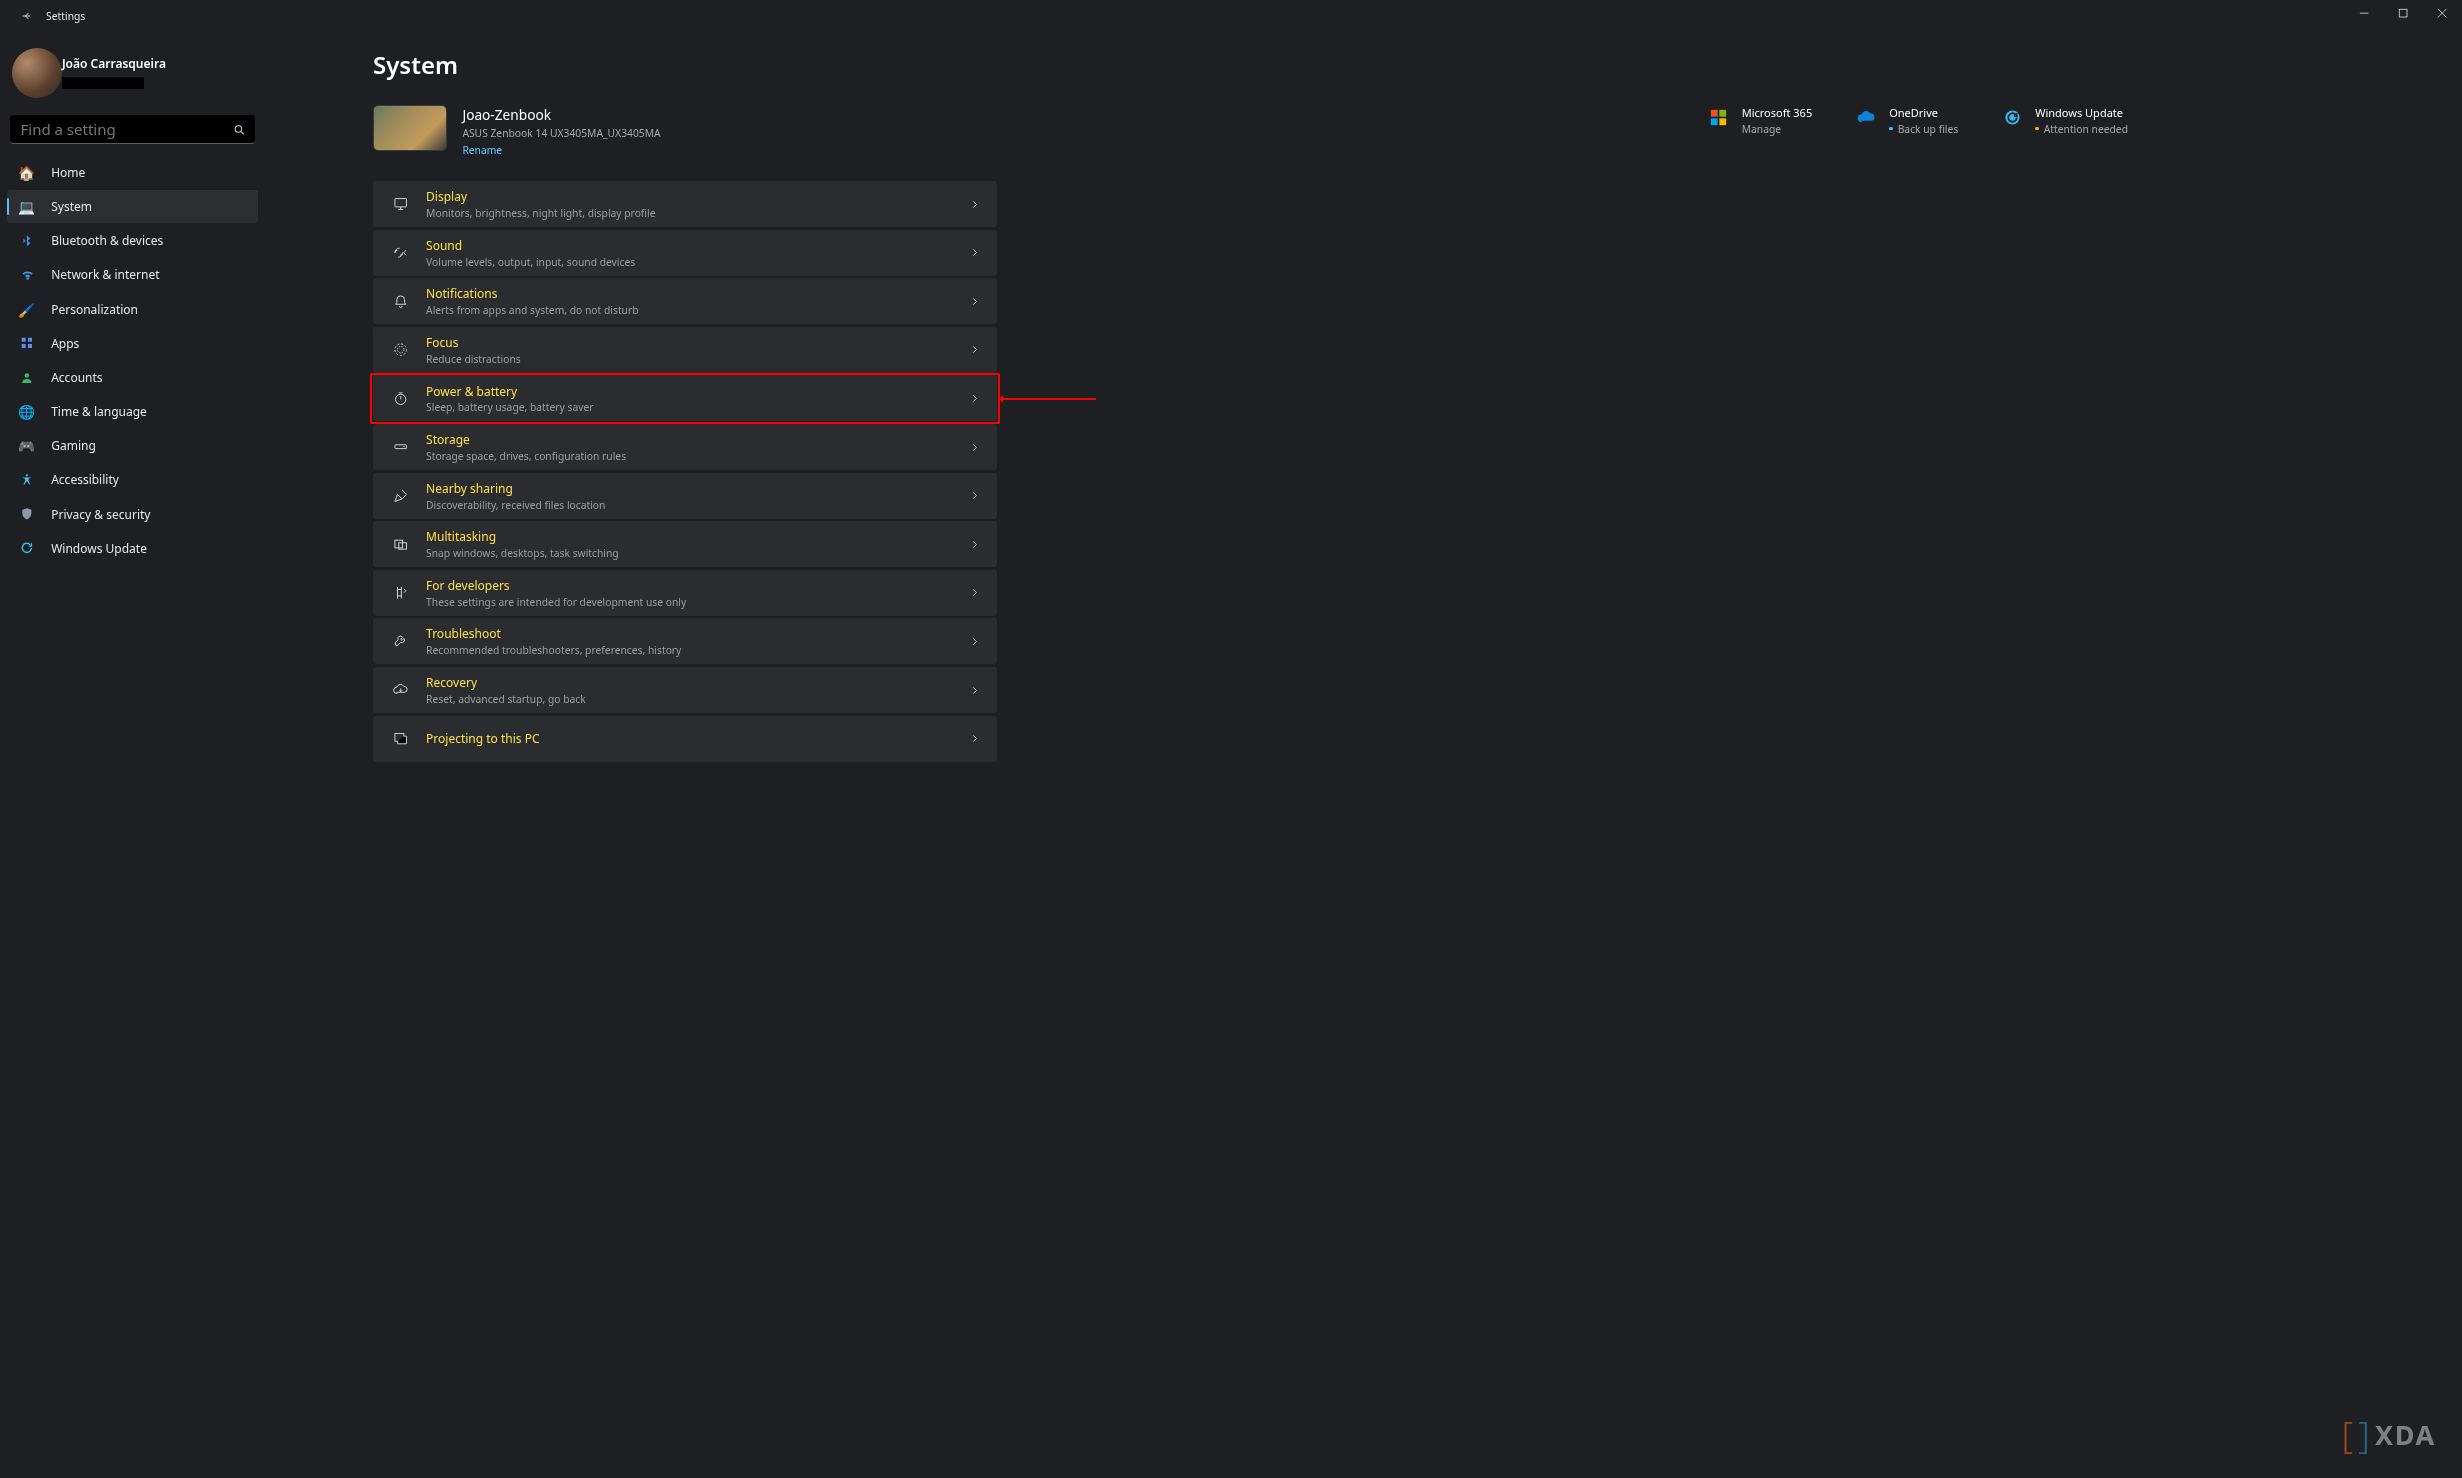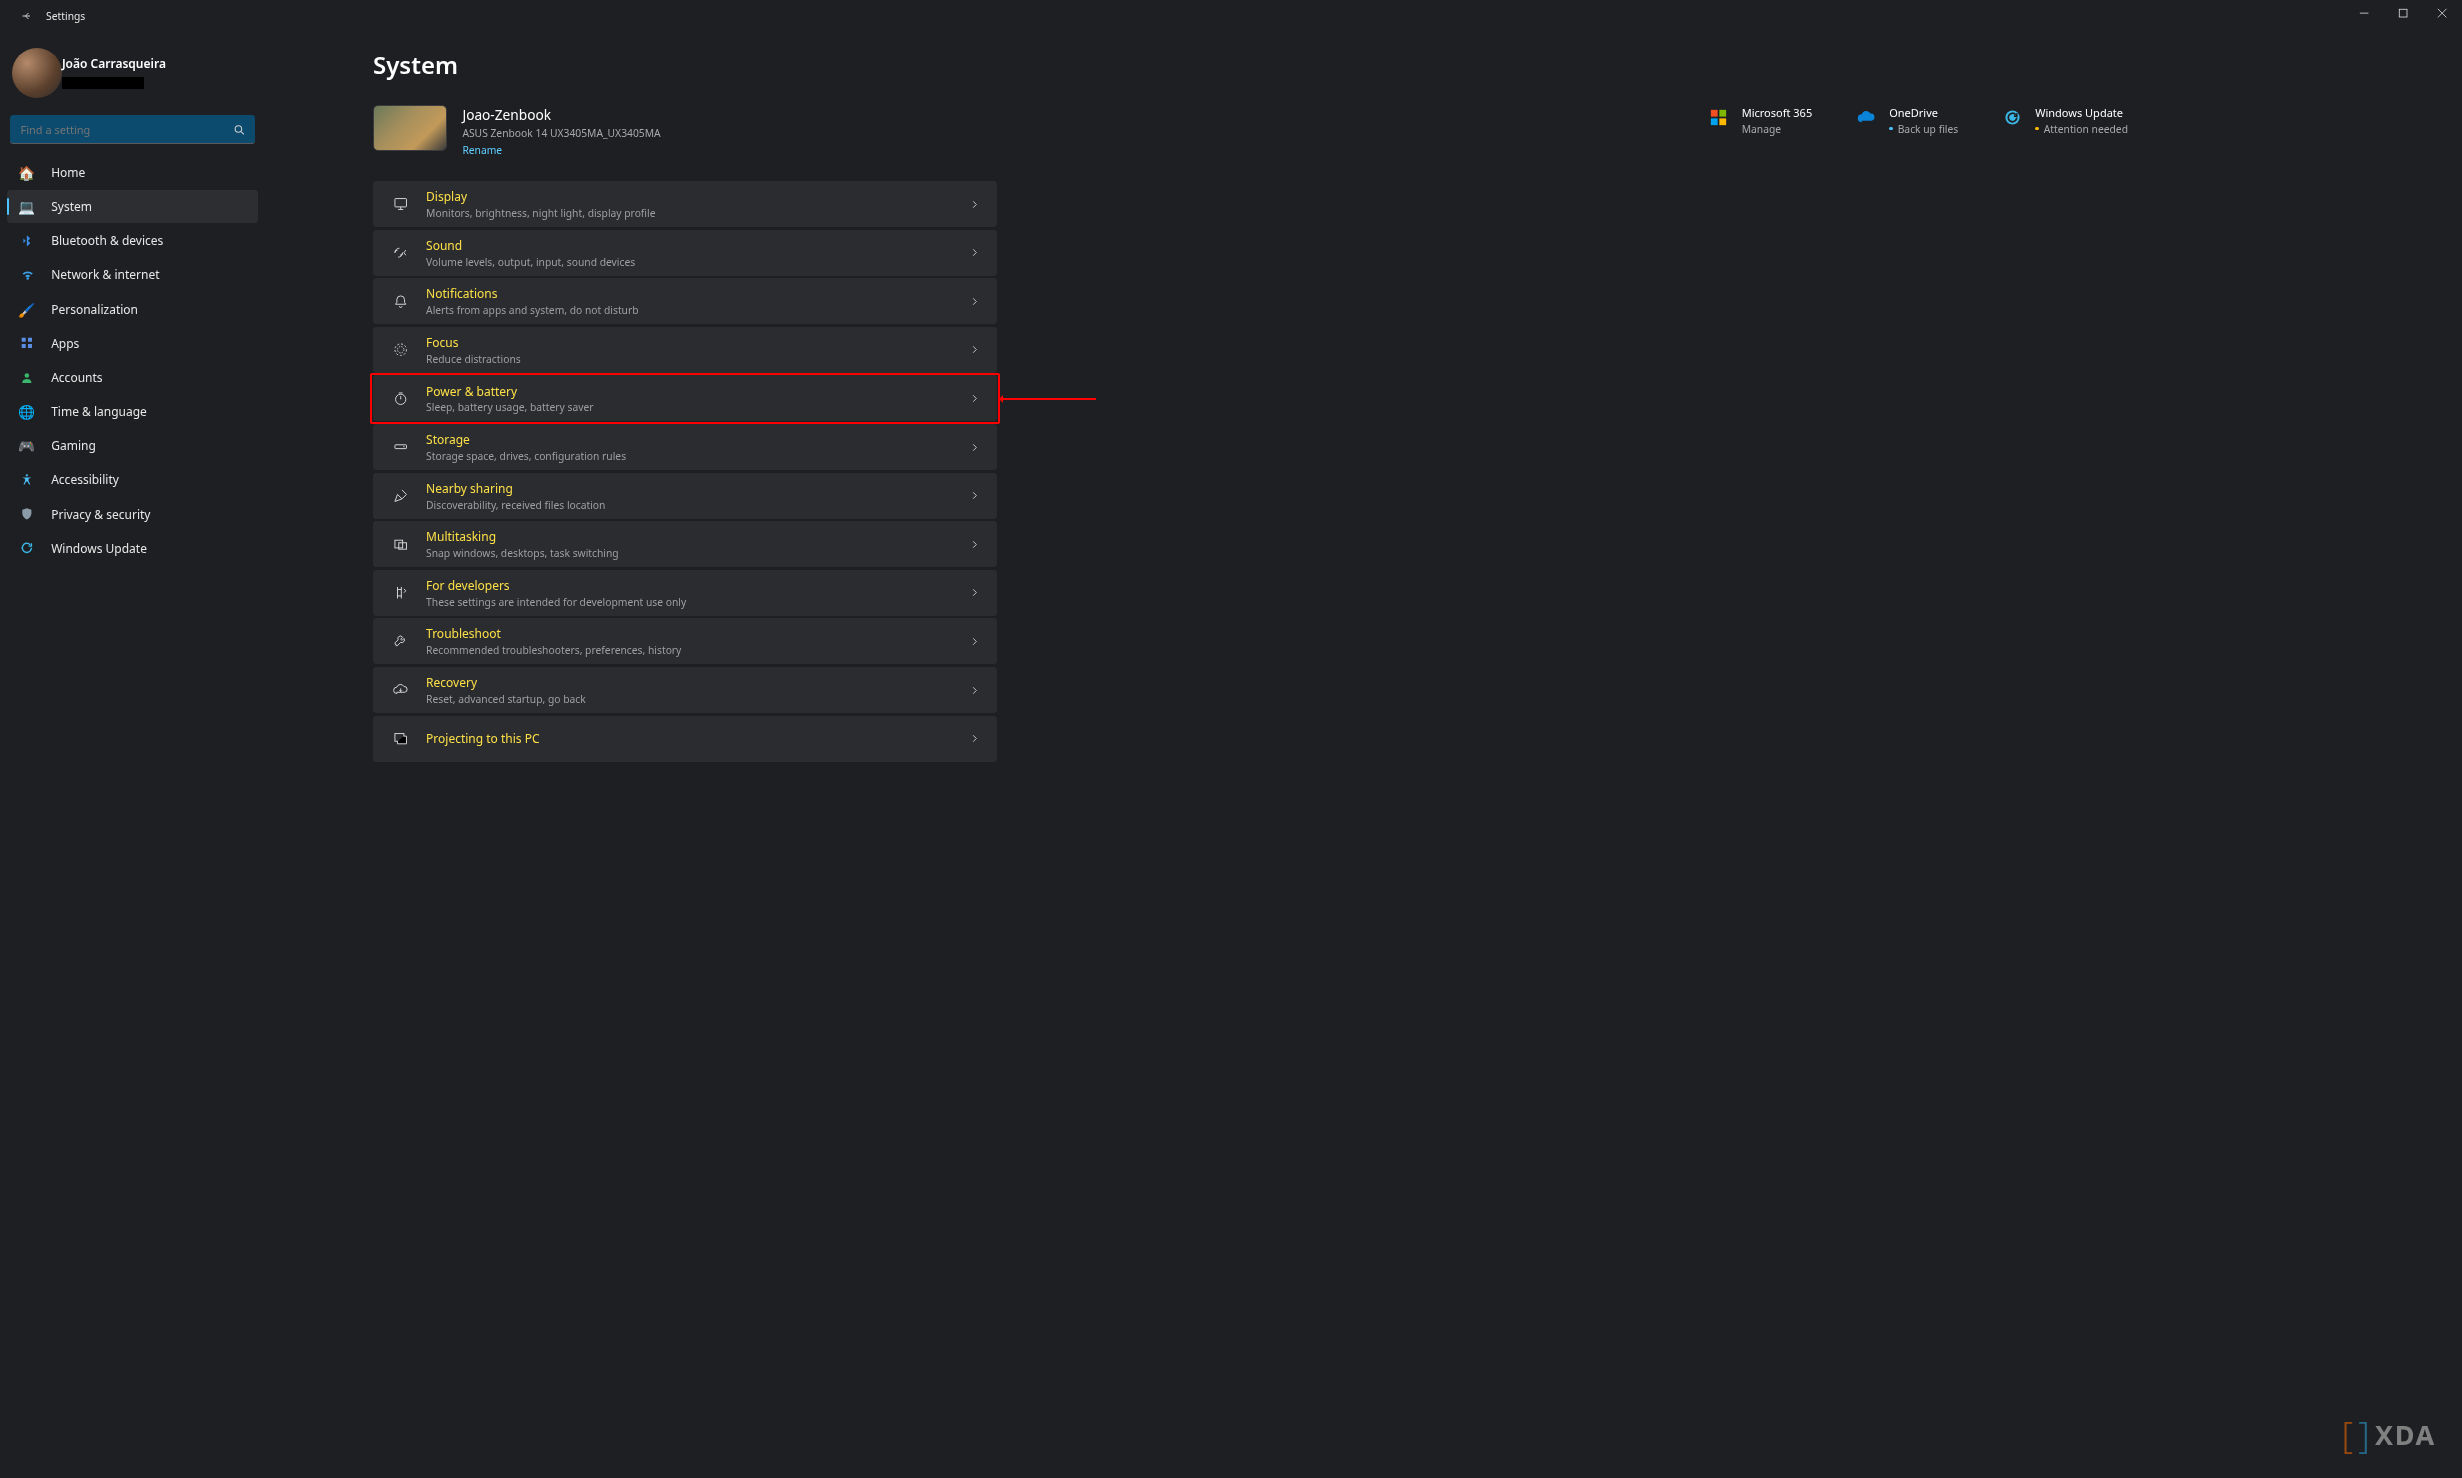--- a/index.html
+++ b/index.html
@@ -16,21 +16,21 @@
 
 .body { display:flex; height:calc(100% - 31px); }
 
 
 .sidebar { width:265px; padding:8.5px 6.8px 0 6.8px; flex-shrink:0; }
 .profile { display:flex; align-items:center; padding:8.5px 5.1px 17px 5.1px; }
 .avatar { width:50px; height:50px; border-radius:50%; background:radial-gradient(circle at 30% 30%, #b48a6a, #5a3f2c 60%, #2b2b2b); flex-shrink:0; }
 .profile-name { font-size:12px; color:#ffffff; font-weight:600; }
 .profile-email { font-size:10.3px; color:#000; background:#000; display:inline-block; padding:0 34px 0 0; line-height:12px; margin-top:1.7px; }
 .search-wrap { position:relative; margin:0 3.4px 12px 3.4px; }
-.search-input { width:100%; height:29px; background:#0c4a6e; border:none; border-bottom:0.9px solid #5a5b5e; border-radius:3.4px; color:#cfcfcf; font-size:11px; padding:0 29px 0 10.3px; outline:none; }
+.search-input { width:100%; height:29px; background:#000000; border:none; border-bottom:0.9px solid #5a5b5e; border-radius:3.4px; color:#cfcfcf; font-size:15px; padding:0 29px 0 10.3px; outline:none; }
 .search-icon { position:absolute; right:8.5px; top:50%; transform:translateY(-50%); color:#cfcfcf; }
 
 .nav { display:flex; flex-direction:column; gap:1.7px; }
 .nav-item { height:32.5px; display:flex; align-items:center; gap:15.4px; padding-left:12px; border-radius:3.4px; color:#e8e8e8; font-size:12px; position:relative; }
 .nav-item.selected { background:#2d2e31; }
 .nav-item.selected::before { content:""; position:absolute; left:0; top:7.7px; bottom:7.7px; width:2.6px; background:#4cc2ff; border-radius:1.7px; }
 .nav-icon { width:17px; height:17px; display:flex; align-items:center; justify-content:center; font-size:13.7px; }
 
 
 .body { }

